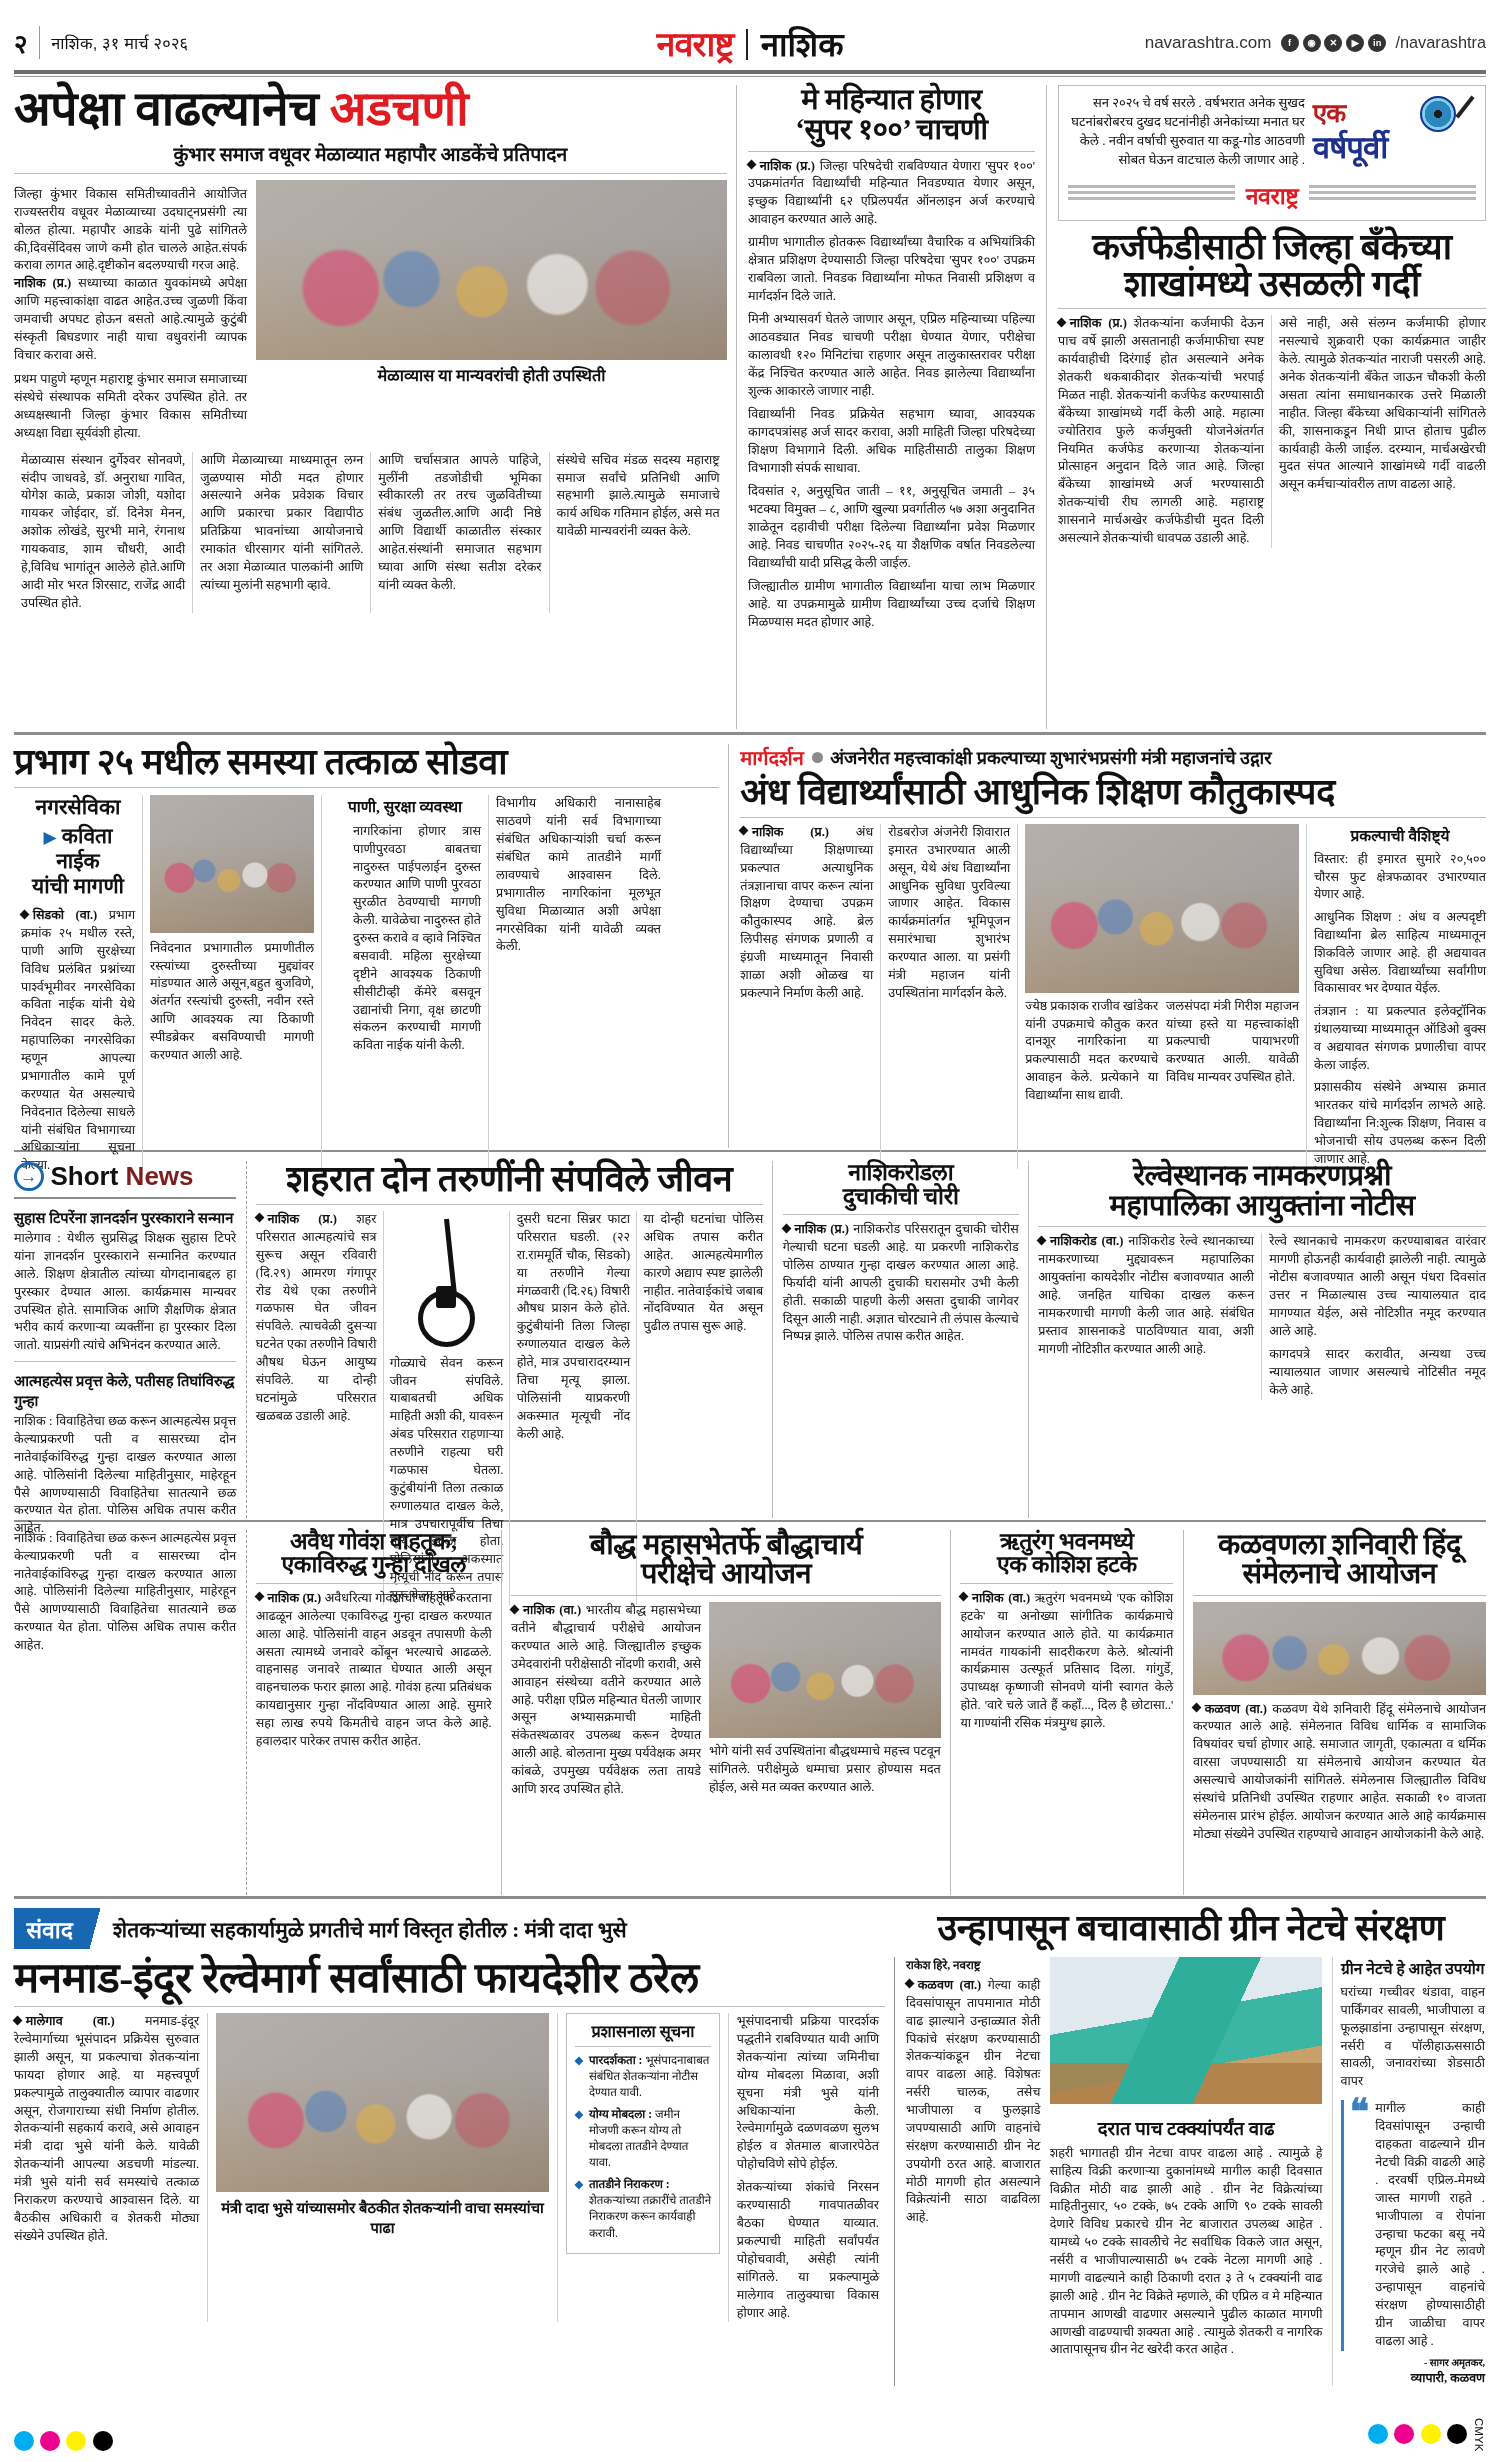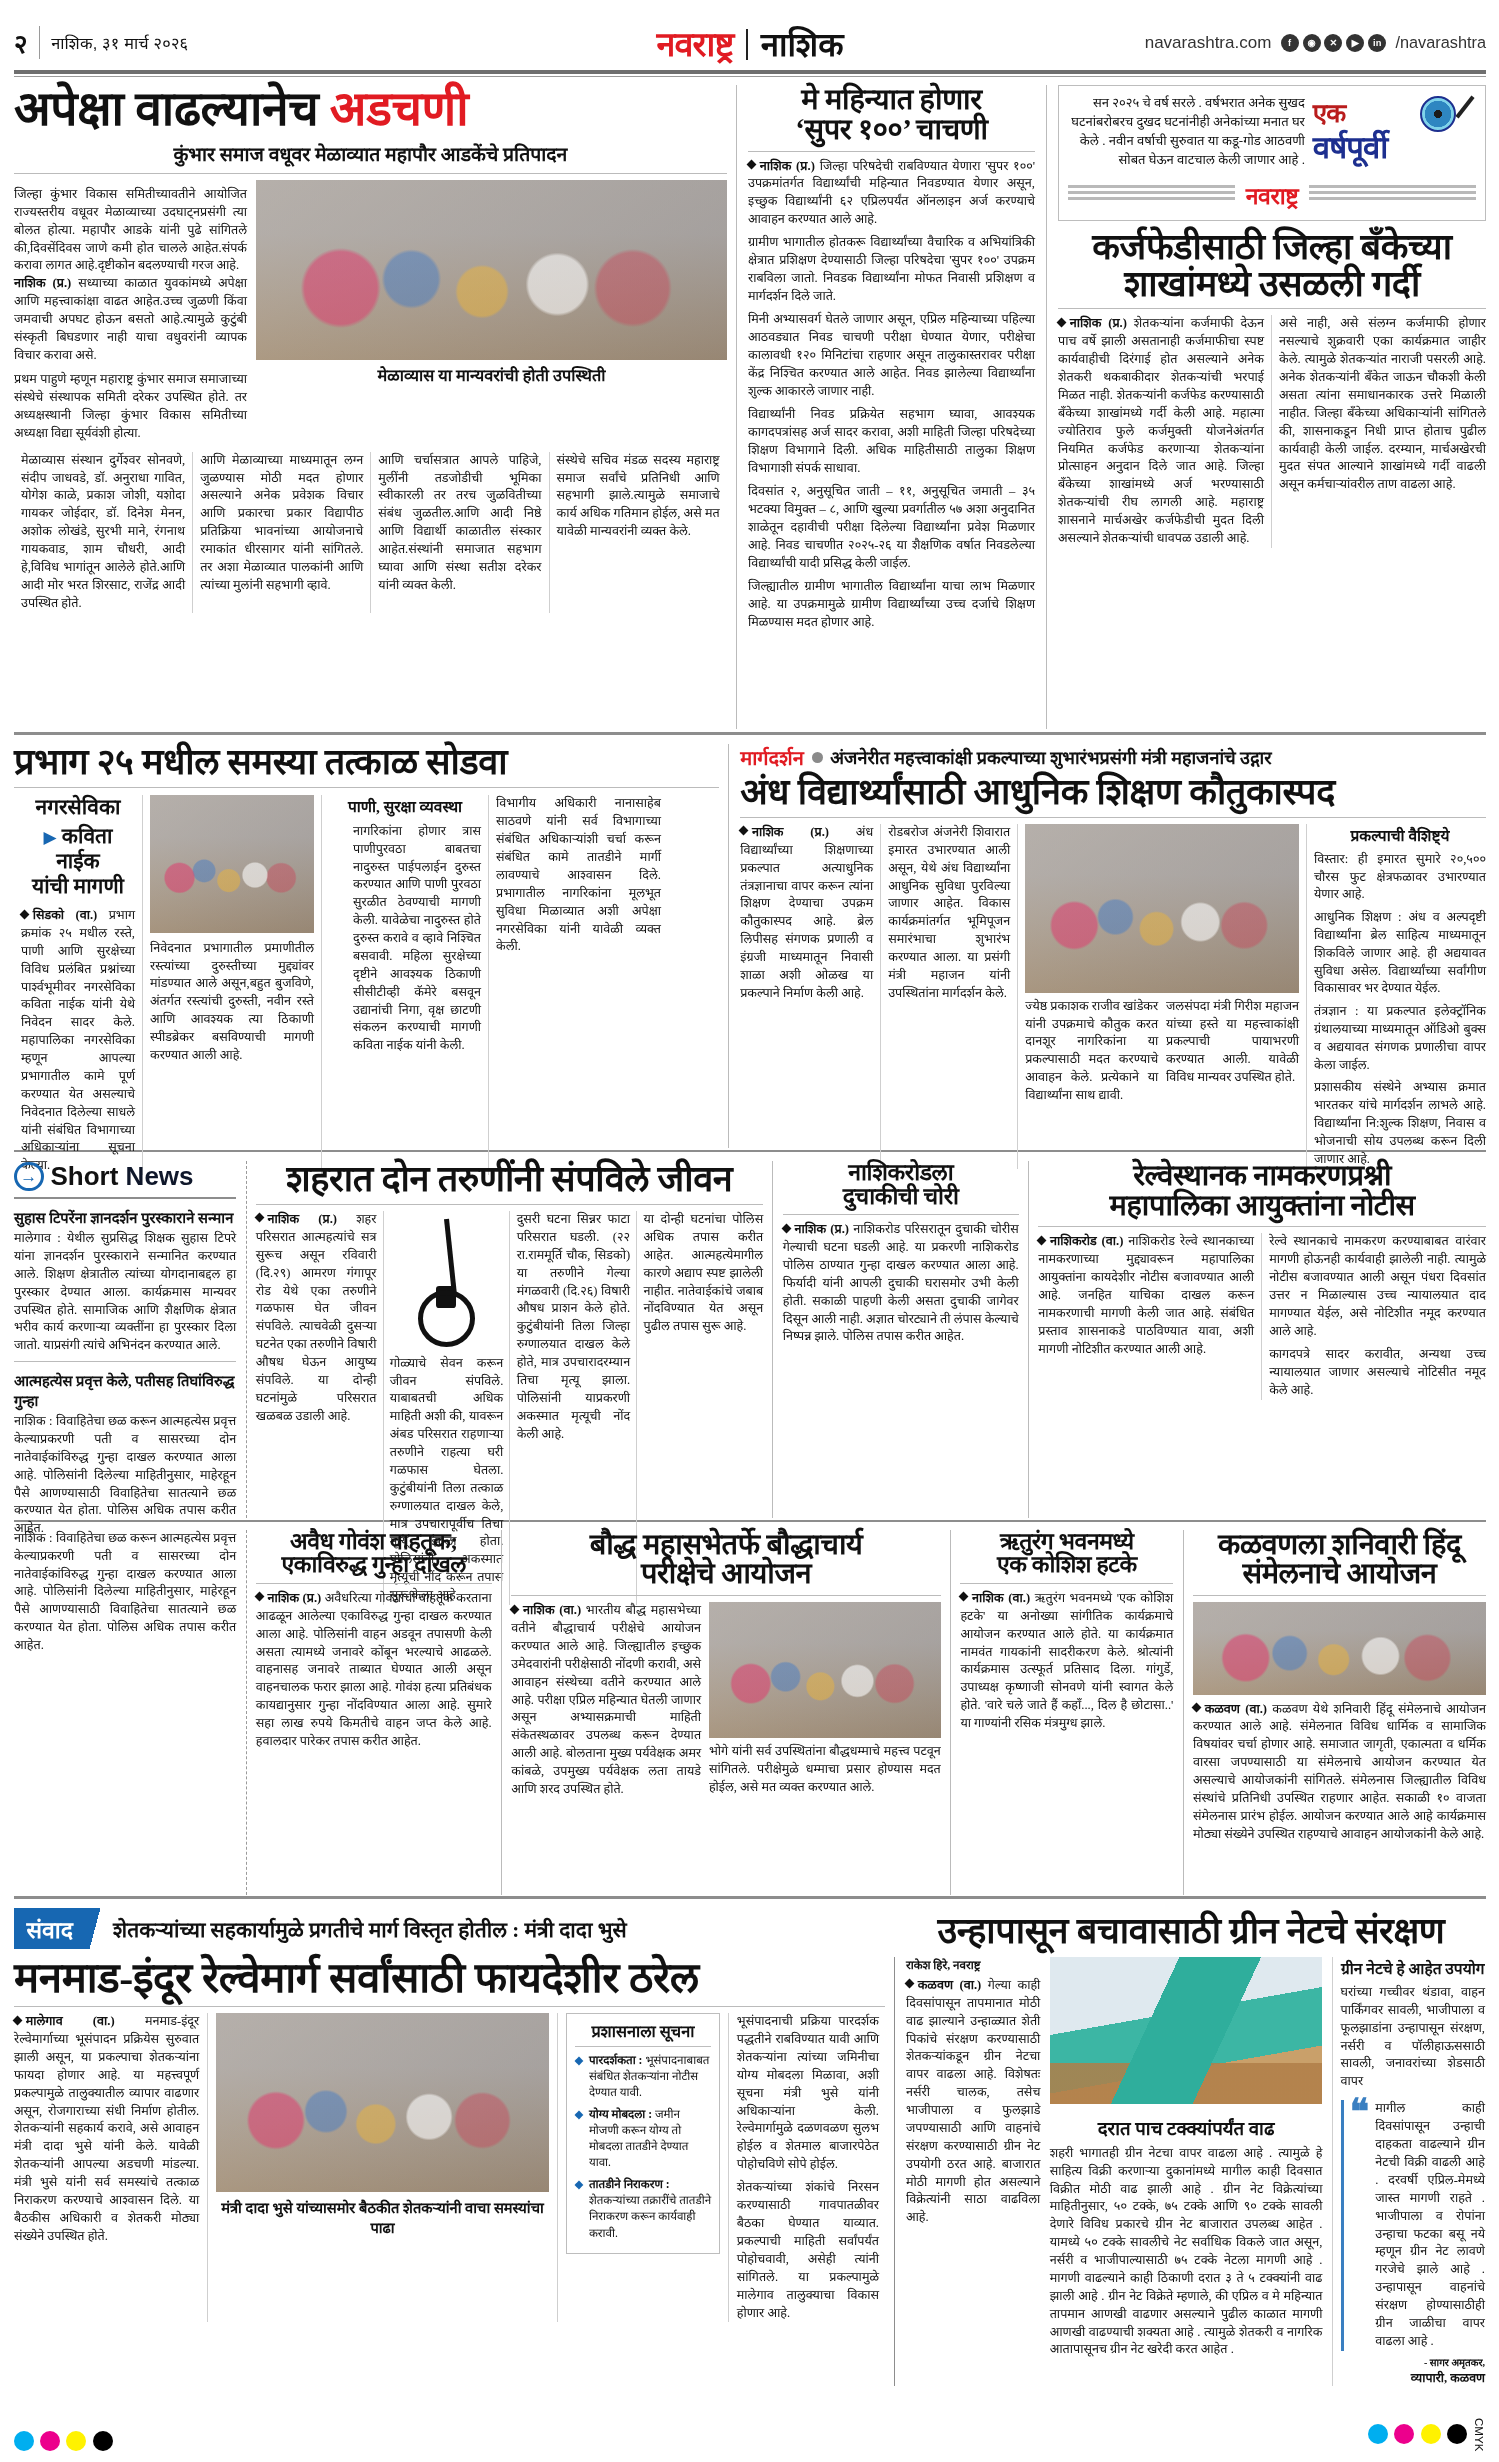--- a/index.html
+++ b/index.html
@@ -106,21 +106,21 @@
   .zone3 { display: flex; margin-top: 9.3px; height: 357px; }
   .z3-a { width: 233px; padding-right: 9.3px; border-right: 0.8px dashed #9a9a9a; }
   .z3-b { width: 528px; padding: 0 9.3px; border-right: 0.8px solid #bbb;}
   .z3-c { width: 256px; padding: 0 9.3px; border-right: 0.8px solid #bbb;}
   .z3-d { width: 458px; padding-left: 9.3px; }
   .shortnews { display: flex; align-items: center; gap: 7px; }
   .sn-ico { width: 29.5px; height: 29.5px; border-radius: 50%; border: 3.1px solid #1767b2;
             color: #1767b2; display:flex; align-items:center; justify-content:center;
             font-size: 17px; font-weight: bold; font-family:"Liberation Sans",sans-serif;}
   .sn-txt { font-family: "Liberation Sans", sans-serif; font-weight: bold; font-size: 26px; }
-  .sn-txt .g { color: #0f172a; }
+  .sn-txt .g { color: #7f1d1d; }
   .sn-item-title { font-weight: bold; font-size: 14.7px; margin: 7.8px 0 3.1px; }
   .noose { width: 101px; height: 128px; margin: 7.8px auto; position: relative; }
   .noose .loop { position:absolute; bottom:0; left:22px; width:57px; height:57px;
      border:5.4px solid #111; border-radius:50%; }
   .noose .rope { position:absolute; top:0; left:48px; width:5.4px; height:78px; background:#111;
      transform: rotate(-6deg); transform-origin: top; }
   .noose .knot { position:absolute; top:67px; left:40px; width:20px; height:22px; background:#111; border-radius:3.1px;}
 
   
   .zone4 { display: flex; margin-top: 7.8px; height: 365px; }
@@ -434,21 +434,21 @@
       <h2 class="hl hl-l" style="text-align:center;">संमेलनाचे आयोजन</h2>
       <div class="hsep" style="margin:6.2px 0;"></div>
       <div class="photo" style="height:93px;"></div>
       <p class="body-txt" style="margin-top:5.4px;"><span class="bullet"></span><span class="dateline">कळवण (वा.)</span> <span>कळवण येथे शनिवारी हिंदू संमेलनाचे आयोजन करण्यात आले आहे. संमेलनात विविध धार्मिक व सामाजिक विषयांवर चर्चा होणार आहे. समाजात जागृती, एकात्मता व धर्मिक वारसा जपण्यासाठी या संमेलनाचे आयोजन करण्यात येत असल्याचे आयोजकांनी सांगितले. संमेलनास जिल्ह्यातील विविध संस्थांचे प्रतिनिधी उपस्थित राहणार आहेत. सकाळी १० वाजता संमेलनास प्रारंभ होईल. आयोजन करण्यात आले आहे कार्यक्रमास मोठ्या संख्येने उपस्थित राहण्याचे आवाहन आयोजकांनी केले आहे.</span></p>
     </div>
   </div>
 
   <div class="hsep2" style="margin:1.6px 0 0;"></div>
 
   <div class="zone5">
-    <div style="display:flex;gap:23px;align-items:flex-end;">
+    <div style="display:flex;gap:23px;align-items:center;">
       <div class="samvad-row" style="flex:1;">
         <div class="samvad-tag">संवाद</div>
         <div class="samvad-wedge"></div>
         <div class="samvad-txt">शेतकऱ्यांच्या सहकार्यामुळे प्रगतीचे मार्ग विस्तृत होतील : मंत्री दादा भुसे</div>
       </div>
       <div style="width:590px;">
         <h2 class="hl hl-xl" style="text-align:center;">उन्हापासून बचावासाठी ग्रीन नेटचे संरक्षण</h2>
       </div>
     </div>
 

